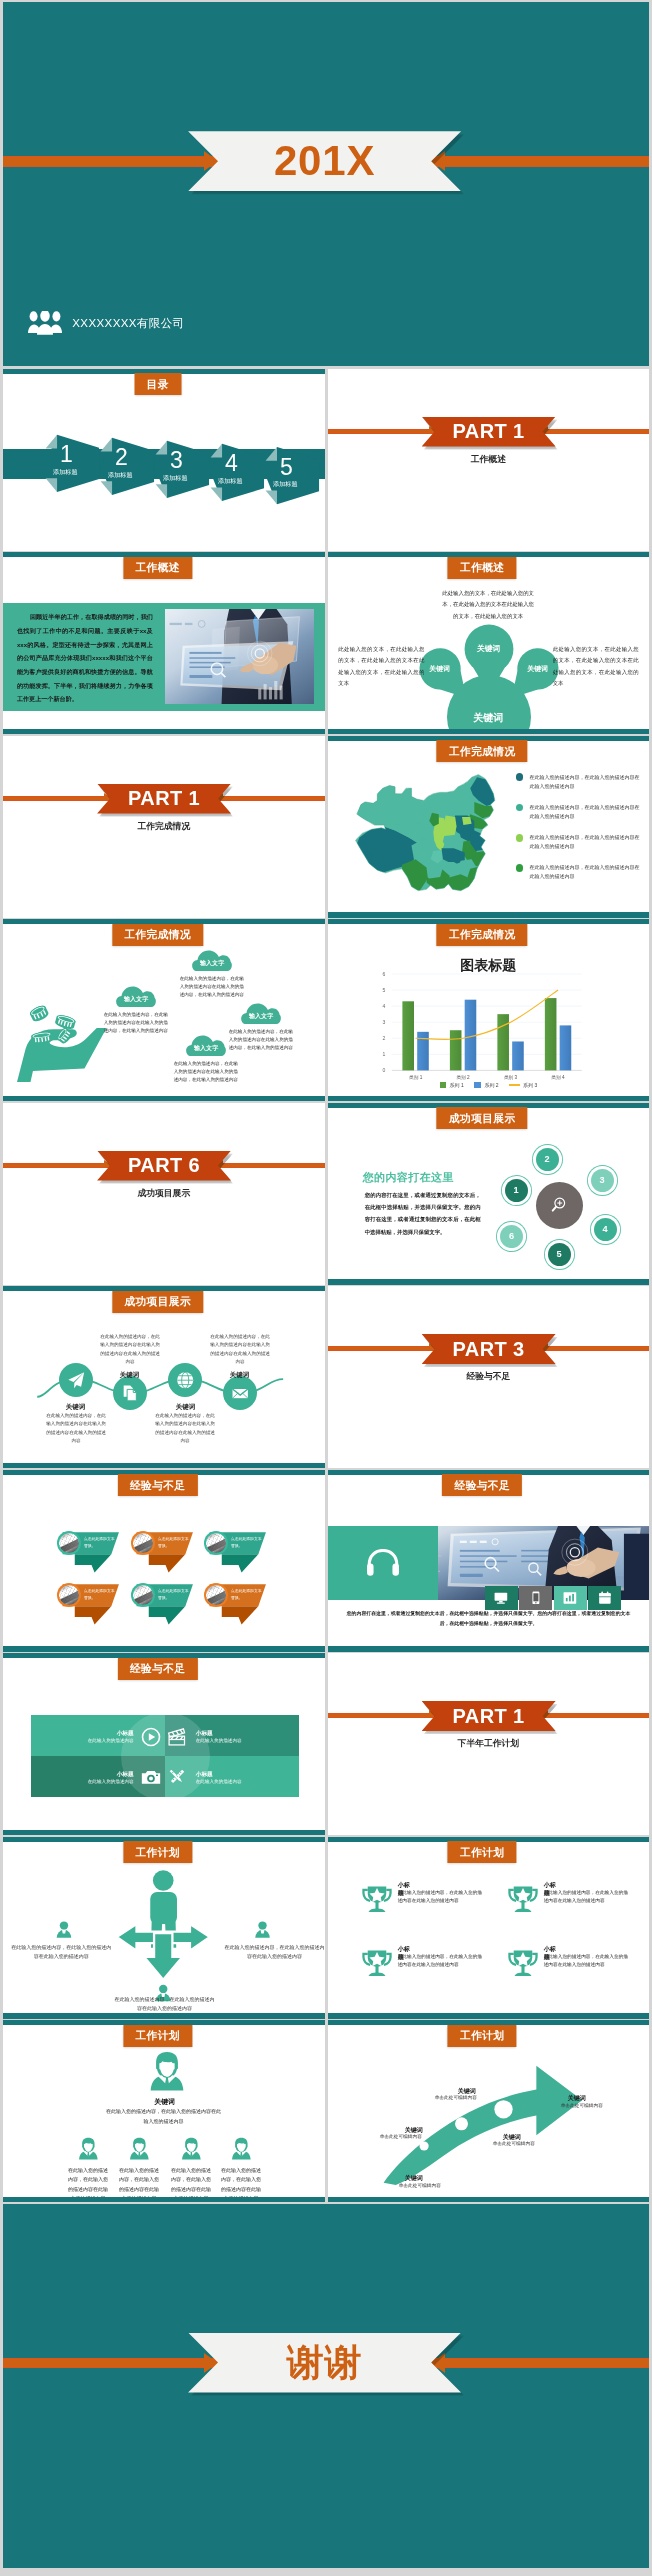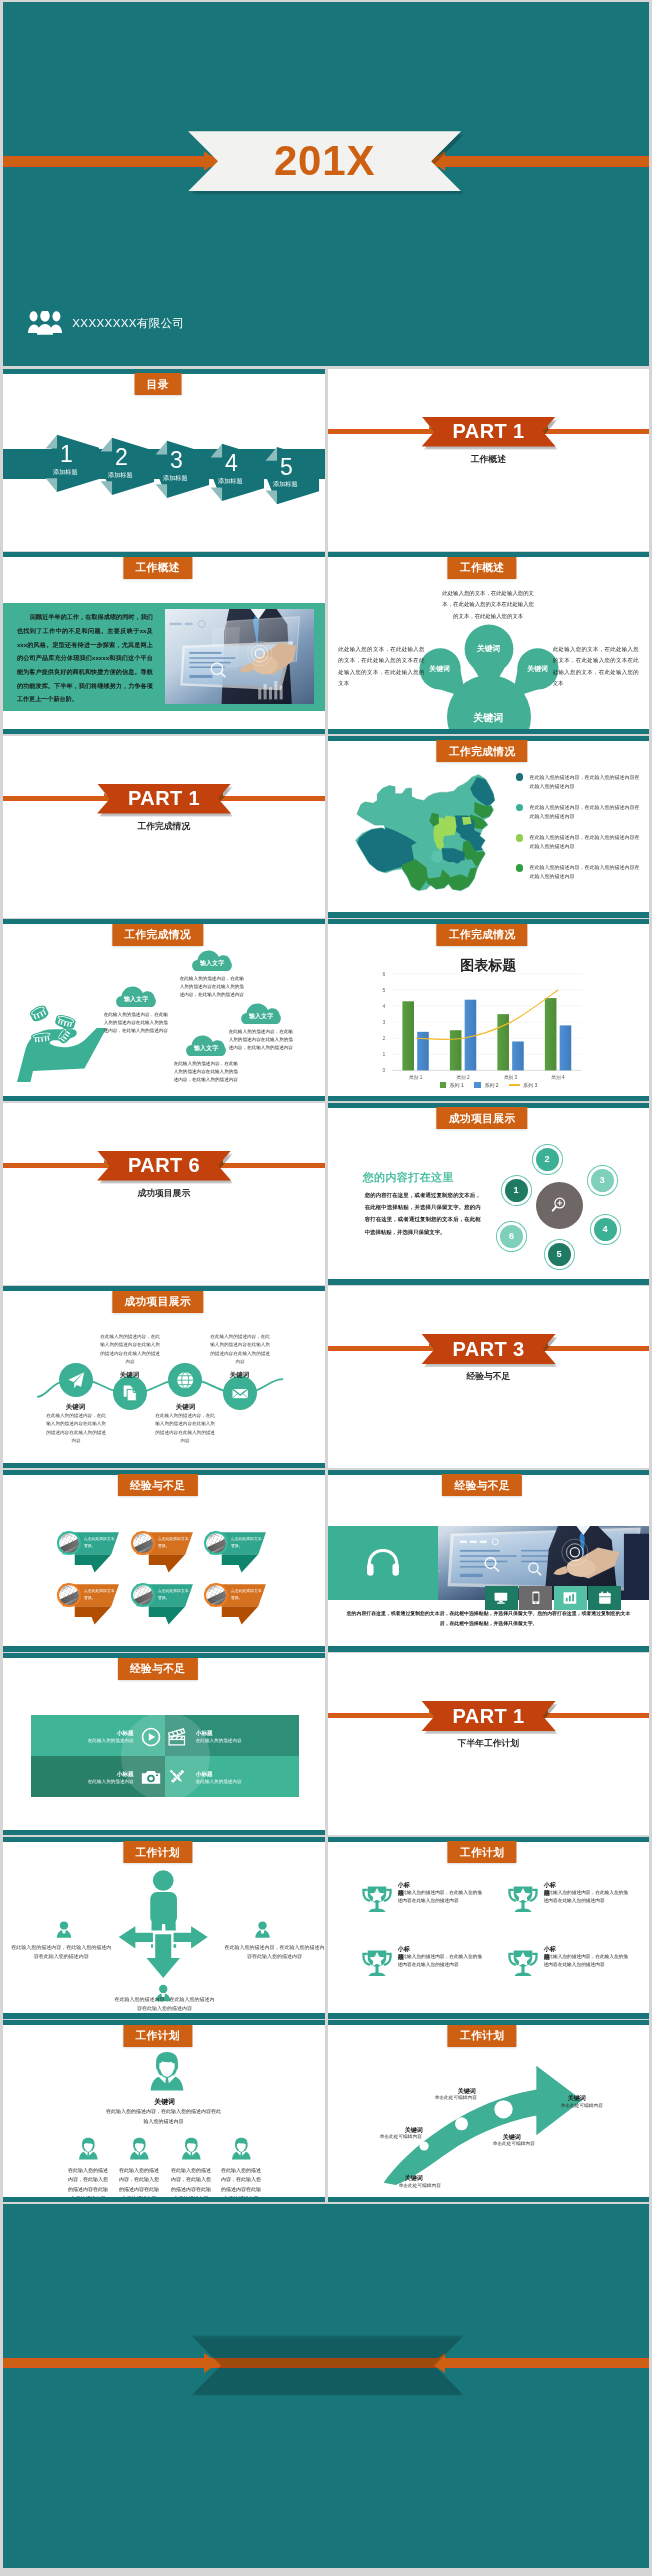--- a/index.html
+++ b/index.html
@@ -1165,16 +1165,19 @@
         </div>
       <div class="botbar"></div>
     </div>
   </div>
 
   <div class="slide full cover end">
     <div class="cover-stripe"></div>
     <div class="cover-arrow-l"></div>
     <div class="cover-arrow-r"></div>
     <div class="ribbon-sh"></div>
+    <div class="ribbon">
+      <span class="ribbon-txt cnbig">谢谢</span>
+    </div>
   </div>
 
 </div>
 
 
 </body></html>

